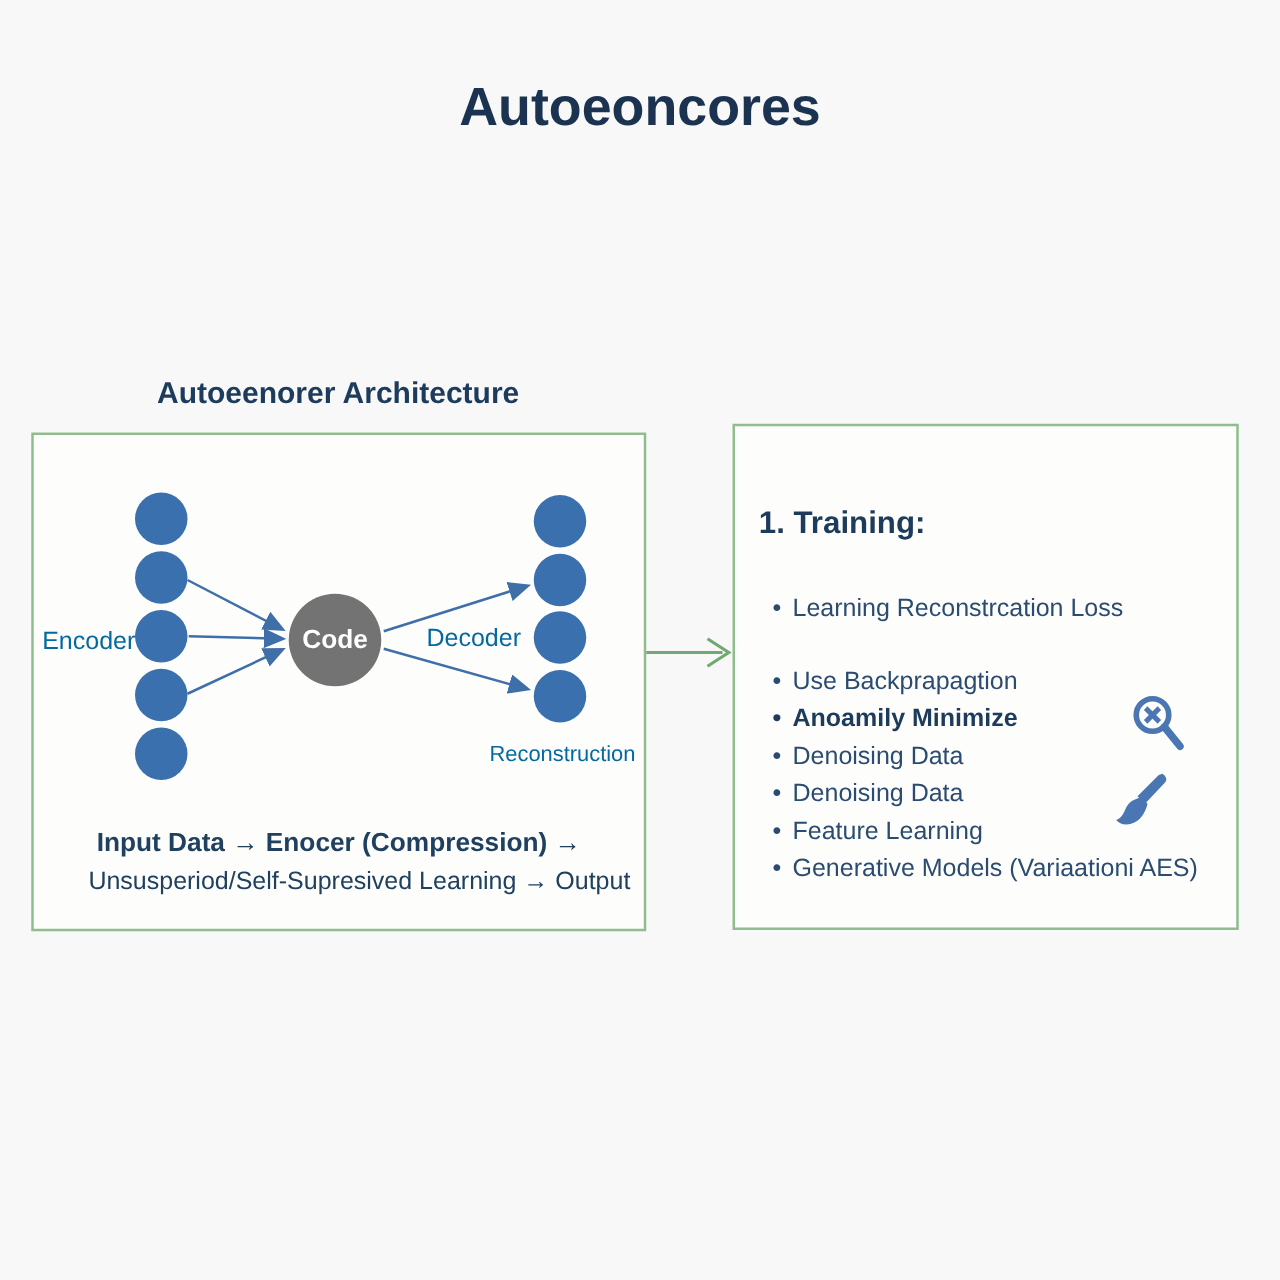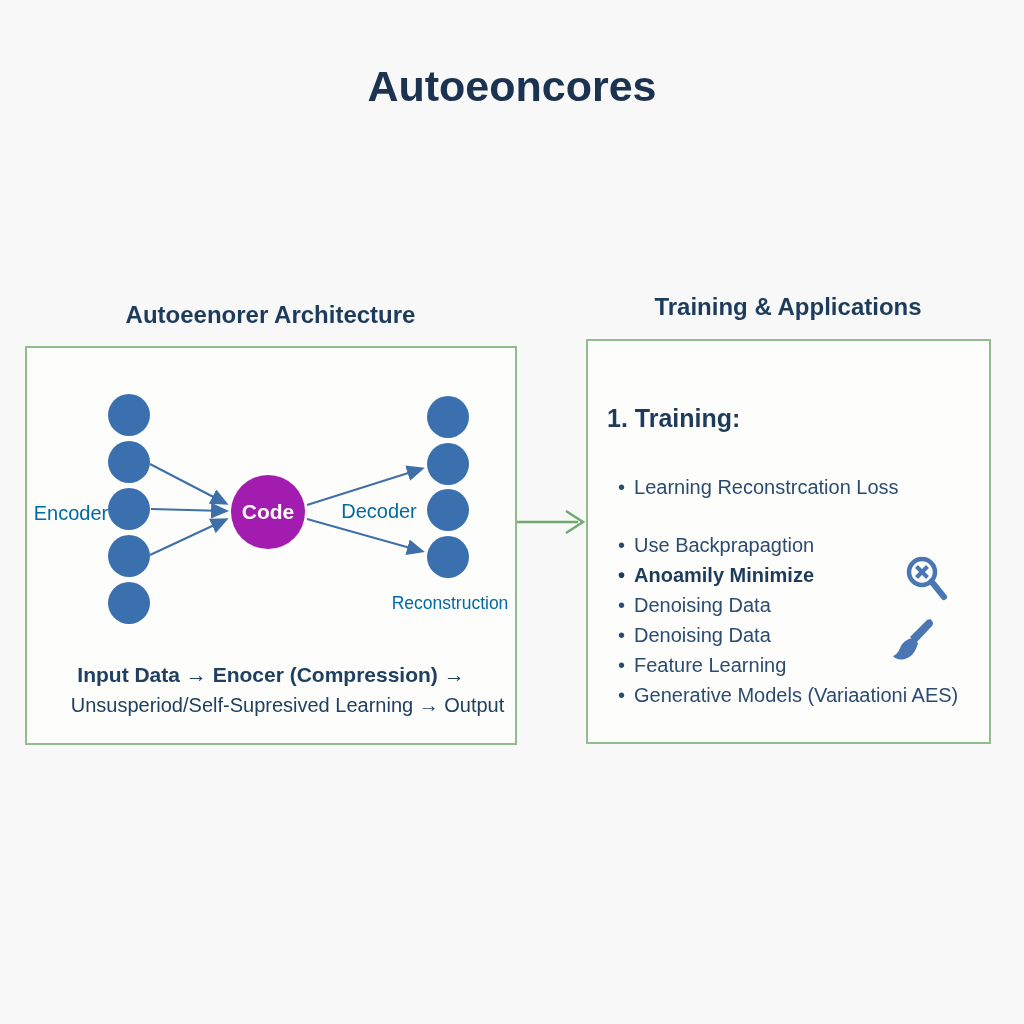--- a/index.html
+++ b/index.html
@@ -26,21 +26,21 @@
   }
   #arch-panel{left:25px;top:346px;width:492px;height:399px;}
   #train-panel{left:586px;top:339px;width:405px;height:405px;}
   
   .node{
     position:absolute;width:42px;height:42px;border-radius:50%;
     background:#3b70af;
   }
   #code-circle{
     position:absolute;left:204px;top:127px;width:74px;height:74px;border-radius:50%;
-    background:#a21caf;color:#ffffff;font-size:21px;font-weight:700;
+    background:#737373;color:#ffffff;font-size:21px;font-weight:700;
     display:flex;align-items:center;justify-content:center;
   }
   .diagram-label{
     position:absolute;font-size:20px;color:#0369a1;text-align:center;
   }
   #encoder-label{left:-4px;top:154px;width:96px;}
   #decoder-label{left:306px;top:152px;width:92px;}
   #reconstruction-label{left:352px;top:245px;width:142px;font-size:17.5px;}
   #arch-caption{
     position:absolute;left:0;top:312px;width:100%;text-align:center;
@@ -64,21 +64,20 @@
   svg{display:block;}
 </style>
 </head>
 <body>
 
 <div id="stage">
 
   <div id="main-title" class="abs">Autoeoncores</div>
 
   <div id="left-header" class="abs panel-header">Autoeenorer Architecture</div>
-  <div id="right-header" class="abs panel-header">Training &amp; Applications</div>
 
   <div id="arch-panel" class="abs panel">
 
     <div class="node" style="left:81px;top:46px;"></div>
     <div class="node" style="left:81px;top:93px;"></div>
     <div class="node" style="left:81px;top:140px;"></div>
     <div class="node" style="left:81px;top:187px;"></div>
     <div class="node" style="left:81px;top:234px;"></div>
 
     <div class="node" style="left:400px;top:48px;"></div>

